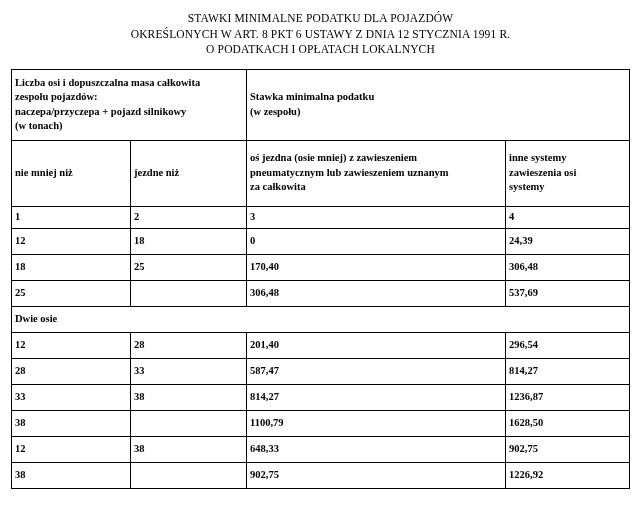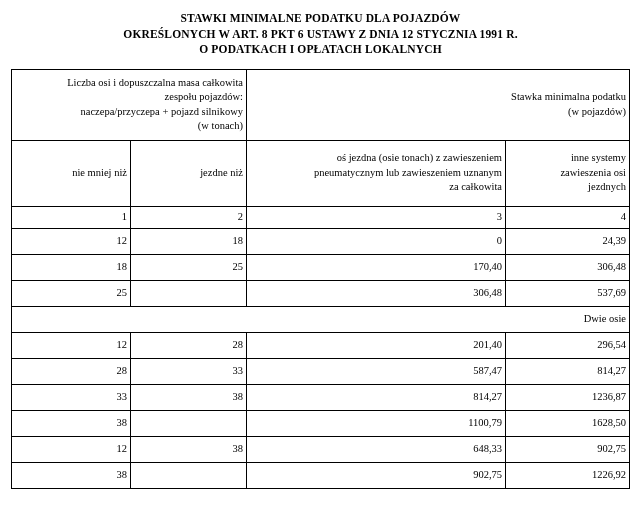--- a/index.html
+++ b/index.html
@@ -22,21 +22,21 @@
     height: 523px;
     box-sizing: border-box;
   }
 
   
   .doc-title {
     margin: 0;
     padding: 11px 20px 0 20px;
     text-align: center;
     font-size: 11.5px;
-    font-weight: bold;
+    font-weight: normal;
     line-height: 15.5px;
     letter-spacing: 0.15px;
   }
   .doc-title .tline {
     display: block;
     white-space: nowrap;
   }
 
   
   .table-wrap {
@@ -45,24 +45,24 @@
   }
   table.rates {
     border-collapse: collapse;
     width: 618px;
     table-layout: fixed;
     background: #ffffff;
   }
   table.rates td,
   table.rates th {
     border: 1px solid #000000;
-    font-weight: normal;
+    font-weight: bold;
     font-size: 10.5px;
     line-height: 14.5px;
-    text-align: right;
+    text-align: left;
     vertical-align: middle;
     padding: 2px 3px;
     box-sizing: border-box;
     color: #000000;
   }
 
   
   col.c1 { width: 119px; }
   col.c2 { width: 116px; }
   col.c3 { width: 259px; }
@@ -117,36 +117,36 @@
 
         <tr class="hdr-top">
           <td colspan="2" class="cell-lines">
             <span>Liczba osi i dopuszczalna masa całkowita</span>
             <span>zespołu pojazdów:</span>
             <span>naczepa/przyczepa + pojazd silnikowy</span>
             <span>(w tonach)</span>
           </td>
           <td colspan="2" class="cell-lines">
             <span>Stawka minimalna podatku</span>
-            <span>(w pojazdów)</span>
+            <span>(w zespołu)</span>
           </td>
         </tr>
 
         <tr class="hdr-sub">
           <td>nie mniej niż</td>
           <td>jezdne niż</td>
           <td class="cell-lines">
-            <span>oś jezdna (osie tonach) z zawieszeniem</span>
+            <span>oś jezdna (osie mniej) z zawieszeniem</span>
             <span>pneumatycznym lub zawieszeniem uznanym</span>
             <span>za całkowita</span>
           </td>
           <td class="cell-lines">
             <span>inne systemy</span>
             <span>zawieszenia osi</span>
-            <span>jezdnych</span>
+            <span>systemy</span>
           </td>
         </tr>
 
         <tr class="numrow">
           <td>1</td>
           <td>2</td>
           <td>3</td>
           <td>4</td>
         </tr>
 

